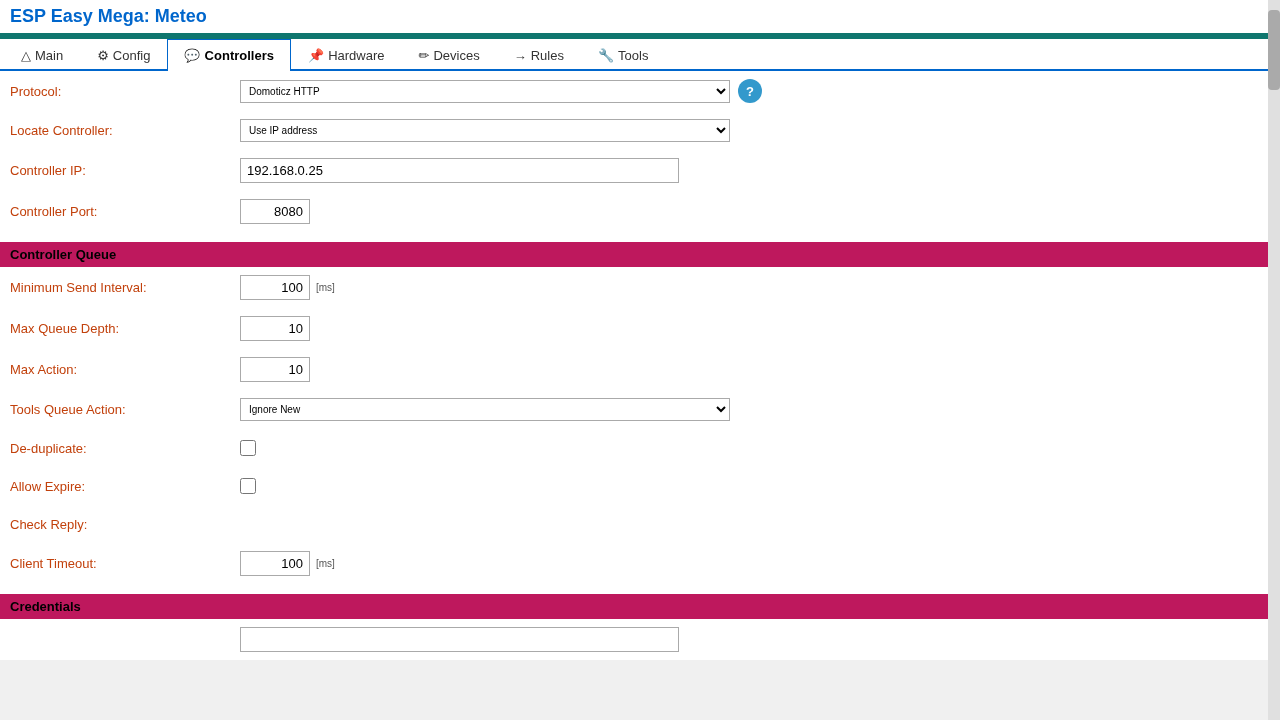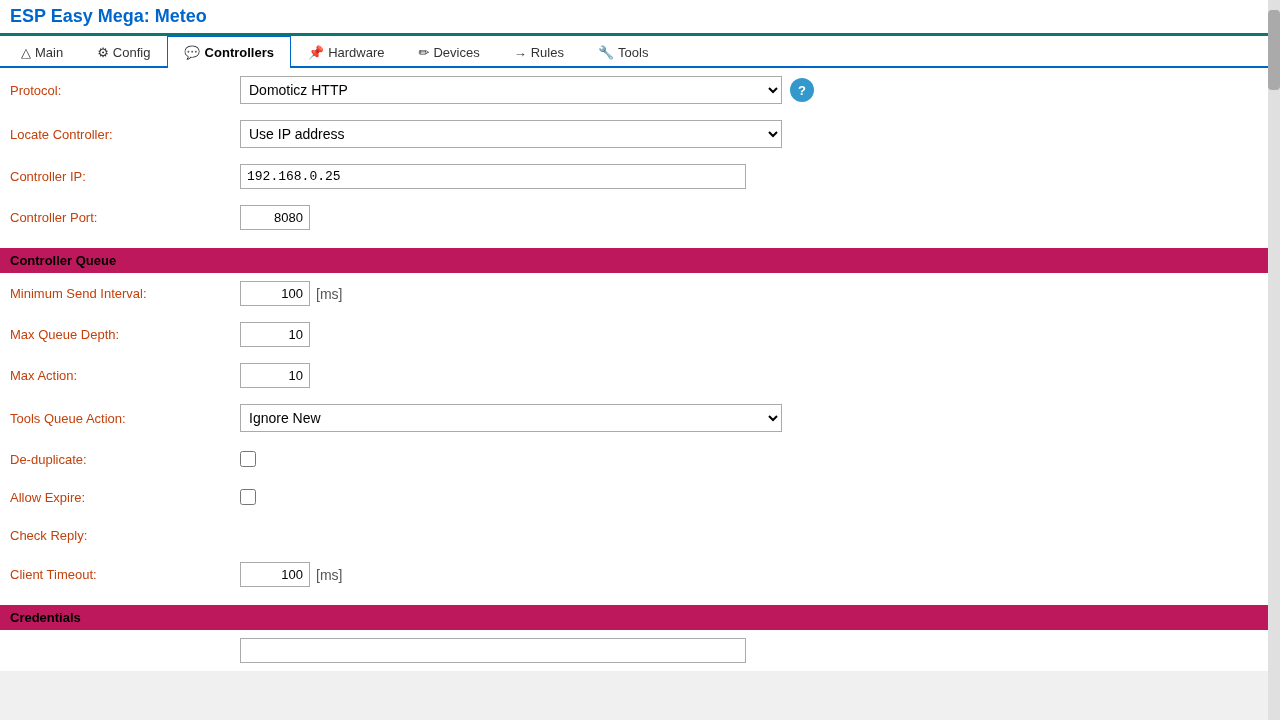--- a/index.html
+++ b/index.html
@@ -5,21 +5,21 @@
     * { box-sizing: border-box; margin: 0; padding: 0; }
     body {
       font-family: Arial, sans-serif;
       font-size: 13px;
       background: #f0f0f0;
       color: #000;
     }
     .top-bar {
       background: #fff;
       padding: 6px 10px;
-      border-bottom: 3px solid #0f766e;
+      border-bottom: 6px solid #0f766e;
     }
     .app-title {
       color: #0066cc;
       font-size: 18px;
       font-weight: bold;
     }
     .nav-bar {
       display: flex;
       background: #fff;
       border-bottom: 2px solid #0066cc;
@@ -73,33 +73,32 @@
       border: 1px solid #aaa;
       padding: 4px 6px;
       font-size: 13px;
       background: #fff;
     }
     .input-small {
       width: 70px;
       text-align: right;
     }
     .input-large {
-      width: 506px;
-      font-family: Liberation Mono, monospace;
+      width: 439px;
     }
     select {
       border: 1px solid #aaa;
       padding: 4px 4px;
-      font-size: 14px;
-      background: #fff;
-      width: 542px;
+      font-size: 10px;
+      background: #fff;
+      width: 490px;
     }
     .unit-label {
       margin-left: 6px;
-      font-size: 14px;
+      font-size: 10px;
       color: #555;
     }
     input[type="checkbox"] {
       width: 16px;
       height: 16px;
     }
     .help-btn {
       width: 24px;
       height: 24px;
       background: #3399cc;

